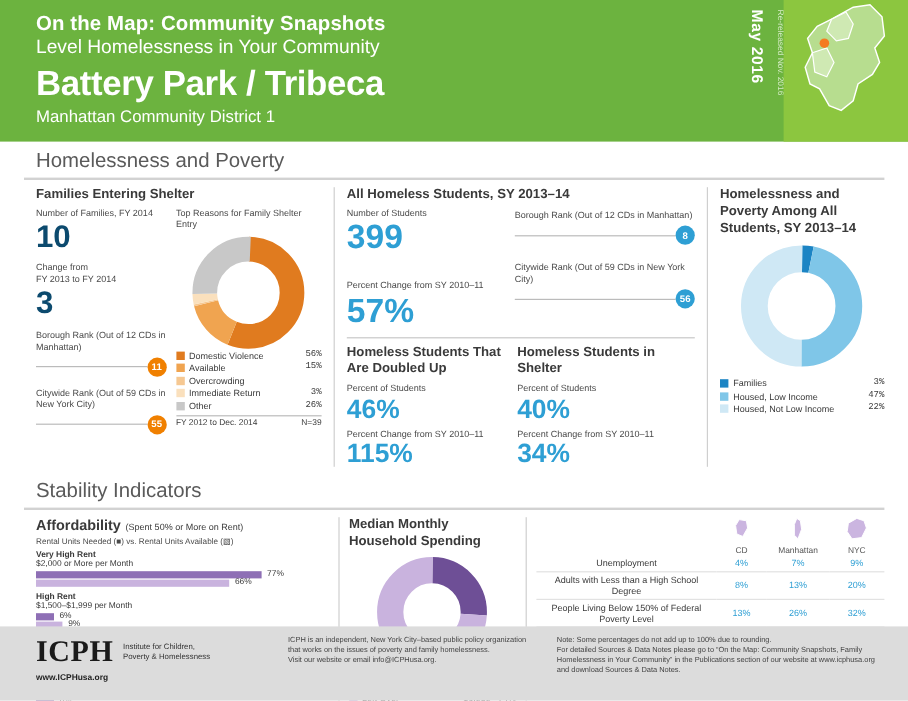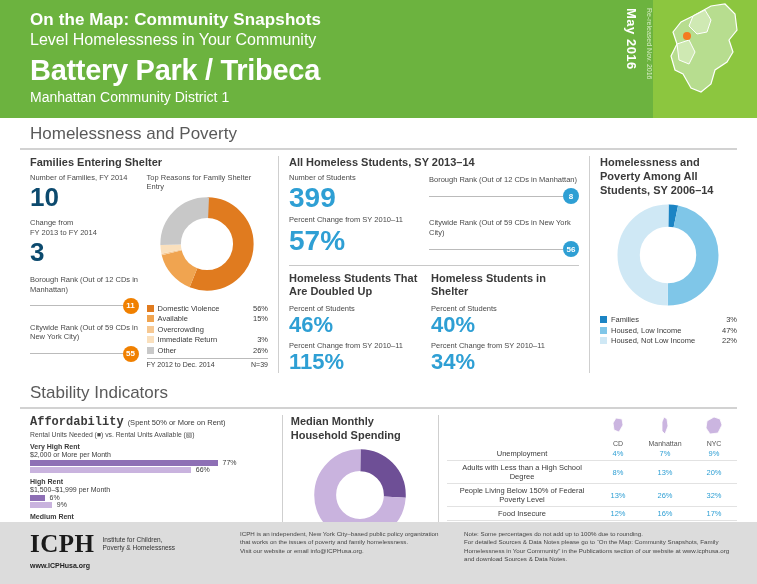--- a/index.html
+++ b/index.html
@@ -59,21 +59,21 @@
     font-size: 8px; font-weight: bold; color: #ffffff;
   }
   .badge.orange { background: #f08000; }
   .badge.blue { background: #2e9fd4; }
   .rankline { display: flex; align-items: center; gap: 0; margin-top: 4px; }
   .rankbar { flex: 1; height: 1px; background: #bbb; }
 
   
   .legend-row { display: flex; align-items: flex-start; font-size: 7.5px; color: #3a3a3a; margin-bottom: 1.5px; }
   .legend-sw { width: 7px; height: 7px; margin-right: 4px; margin-top: 1px; flex: 0 0 7px; }
-  .legend-val { margin-left: auto; }
+  .legend-val { margin-left: auto; font-family: Liberation Mono, monospace; }
 
   
   .barrow { margin-bottom: 5px; }
   .barlabel { font-size: 7px; color: #3a3a3a; line-height: 1.15; }
   .barlabel b { font-weight: bold; }
   .bartrack { position: relative; height: 6px; margin-top: 1px; }
   .barfill { position: absolute; left: 0; top: 0; height: 6px; }
   .barfill.dark { background: #8e6fb5; }
   .barfill.light { background: #c9b3de; }
   .barval { position: absolute; font-size: 7px; color: #3a3a3a; }
@@ -149,21 +149,21 @@
         <div class="lbl" style="font-weight:normal; margin-bottom:4px;">Top Reasons for Family Shelter Entry</div>
         <div style="display:flex; justify-content:center;">
           <svg width="96" height="96" viewBox="0 0 42 42">
             <circle cx="21" cy="21" r="15.9" fill="transparent" stroke="#e07b1f" stroke-width="9" stroke-dasharray="56 44" stroke-dashoffset="25"></circle>
             <circle cx="21" cy="21" r="15.9" fill="transparent" stroke="#f0a450" stroke-width="9" stroke-dasharray="15 85" stroke-dashoffset="-31"></circle>
             <circle cx="21" cy="21" r="15.9" fill="transparent" stroke="#f6c892" stroke-width="9" stroke-dasharray="0.5 99.5" stroke-dashoffset="-46"></circle>
             <circle cx="21" cy="21" r="15.9" fill="transparent" stroke="#fae0bd" stroke-width="9" stroke-dasharray="3 97" stroke-dashoffset="-46.5"></circle>
             <circle cx="21" cy="21" r="15.9" fill="transparent" stroke="#c8c8c8" stroke-width="9" stroke-dasharray="26 74" stroke-dashoffset="-49.5"></circle>
           </svg>
         </div>
-        <div style="margin-top:12px;">
+        <div style="margin-top:0;">
           <div class="legend-row">
             <span class="legend-sw" style="background:#e07b1f"></span>
             <span>Domestic Violence</span>
             <span class="legend-val">56%</span>
           </div>
           <div class="legend-row">
             <span class="legend-sw" style="background:#f0a450"></span>
             <span>Available</span>
             <span class="legend-val">15%</span>
           </div>
@@ -191,21 +191,21 @@
     </div>
   </div>
 
   <div class="vline" style="margin:0 10px;"></div>
 
   <div style="width:290px;">
     <div class="panel-title">All Homeless Students, SY 2013–14</div>
     <div style="display:flex;">
       <div style="width:140px;">
         <div class="lbl">Number of Students</div>
-        <div class="big-num blue" style="margin:2px 0 3px 0; font-size:28px;">399</div>
+        <div class="big-num blue" style="margin:2px 0 21px 0; font-size:28px;">399</div>
         <div class="lbl">Percent Change from SY 2010–11</div>
         <div class="big-num blue" style="margin:2px 0 0 0; font-size:28px;">57%</div>
       </div>
       <div style="width:150px; padding-top:2px;">
         <div class="lbl">Borough Rank (Out of 12 CDs in Manhattan)</div>
         <div class="rankline" style="margin-bottom:14px;">
           <div class="rankbar"></div>
           <div class="badge blue">8</div>
         </div>
         <div class="lbl">Citywide Rank (Out of 59 CDs in New York City)</div>
@@ -230,21 +230,21 @@
         <div class="big-num blue" style="margin:1px 0 5px 0; font-size:22px;">40%</div>
         <div class="lbl">Percent Change from SY 2010–11</div>
         <div class="big-num blue" style="margin:1px 0 0 0; font-size:22px;">34%</div>
       </div>
     </div>
   </div>
 
   <div class="vline" style="margin:0 10px;"></div>
 
   <div style="width:140px;">
-    <div class="panel-title" style="line-height:1.25;">Homelessness and Poverty Among All Students, SY 2006–14</div>
+    <div class="panel-title" style="line-height:1.25;">Homelessness and Poverty Among All Students, SY 2013–14</div>
     <div style="display:flex; justify-content:center; margin-top:6px;">
       <svg width="104" height="104" viewBox="0 0 42 42">
         <circle cx="21" cy="21" r="15.9" fill="transparent" stroke="#1b84c4" stroke-width="9" stroke-dasharray="3 97" stroke-dashoffset="25"></circle>
         <circle cx="21" cy="21" r="15.9" fill="transparent" stroke="#7fc6e8" stroke-width="9" stroke-dasharray="47 53" stroke-dashoffset="22"></circle>
         <circle cx="21" cy="21" r="15.9" fill="transparent" stroke="#cfe8f5" stroke-width="9" stroke-dasharray="50 50" stroke-dashoffset="-25"></circle>
       </svg>
     </div>
     <div style="margin-top:8px;">
       <div class="legend-row">
         <span class="legend-sw" style="background:#1b84c4"></span>
@@ -265,21 +265,21 @@
   </div>
 </div>
 
 <div class="section-title" style="margin-top:4px;">Stability Indicators</div>
 <div class="rule-thick"></div>
 
 <div style="display:flex; padding:6px 20px 0 0;">
 
   <div style="width:275px; padding-left:30px;">
     <div style="display:flex; align-items:baseline;">
-      <span style="font-size:12px; font-weight:bold; color:#3a3a3a;font-family:Liberation Mono, monospace;">Affordability</span>
+      <span style="font-size:12px; font-weight:bold; color:#3a3a3a;">Affordability</span>
       <span style="font-size:7.5px; color:#3a3a3a; margin-left:4px;">(Spent 50% or More on Rent)</span>
     </div>
     <div style="font-size:6.8px; color:#4a4a4a; margin:2px 0 4px 0;">Rental Units Needed (■) vs. Rental Units Available (▧)</div>
 
     <div>
 
       <div class="barrow">
         <div class="barlabel"><b>Very High Rent</b></div>
         <div class="barlabel">$2,000 or More per Month</div>
         <div class="bartrack">

